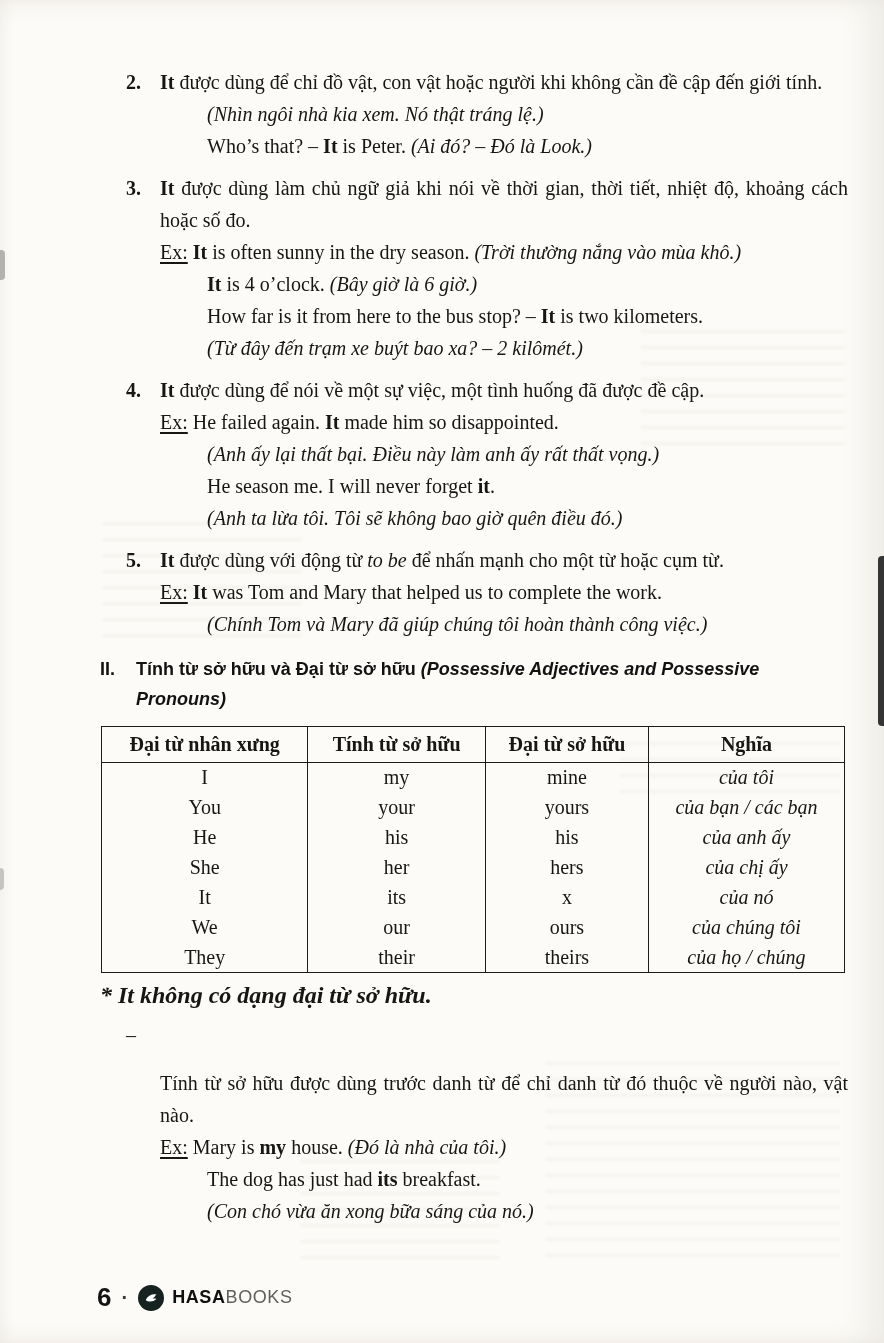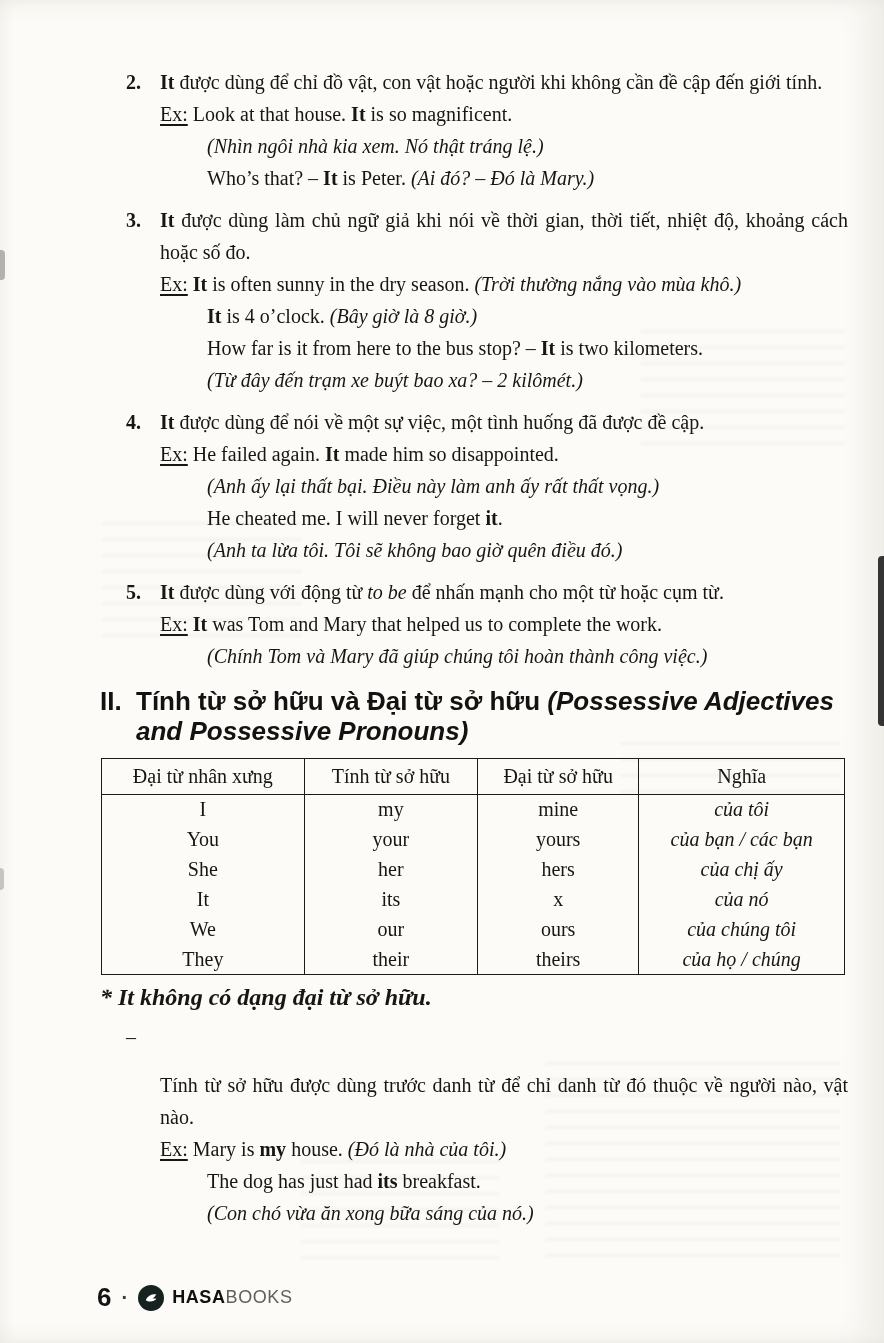--- a/index.html
+++ b/index.html
@@ -20,31 +20,31 @@
   .item { display:flex; margin:0 0 10px 26px; font-size:20px; line-height:32px; }
   .num  { width:34px; flex:none; font-weight:bold; }
   .ibody{ flex:1; min-width:0; }
   .head { text-align:justify; }
   .line.cont { padding-left:47px; }
   .exlabel { text-decoration:underline; text-underline-offset:3px; }
 
   
   .section-head { display:flex; margin:14px 0 12px 0;
     font-family:"Liberation Sans", sans-serif; font-weight:bold;
-    font-size:26px; line-height:30px; color:#121212; }
+    font-size:18px; line-height:30px; color:#121212; }
   .sec-num { width:36px; flex:none; }
   .sec-title { flex:1; }
 
   
   table.gram { border-collapse:collapse; width:744px; margin:0 0 6px 1px;
     font-size:20px; border:1.5px solid #1c1b19; }
   table.gram th, table.gram td {
     border-left:1.5px solid #1c1b19; border-right:1.5px solid #1c1b19;
     text-align:center; padding:0 4px; }
-  table.gram thead th { height:36px; font-weight:normal; border-bottom:1.5px solid #1c1b19;margin-top:22px; }
+  table.gram thead th { height:36px; font-weight:bold; border-bottom:1.5px solid #1c1b19;margin-top:22px; }
   table.gram tbody td { height:30px; }
   table.gram td.i { font-style:italic; }
 
   .note { margin:6px 0 8px 0; font-size:24px; line-height:32px; font-weight:bold; font-style:italic; }
 
   .bullet { display:flex; margin:4px 0 0 26px; font-size:20px; line-height:32px; }
   .dash { width:34px; flex:none; }
   .bbody { flex:1; min-width:0; }
   .btext { text-align:justify;margin-top:48px; }
 
@@ -73,42 +73,41 @@
 
 <div class="page">
 
   <div class="content">
 
     <div id="items">
         <div class="item">
           <div class="num">2.</div>
           <div class="ibody">
             <div class="head"><span class="b">It</span><span> được dùng để chỉ đồ vật, con vật hoặc người khi không cần đề cập đến giới tính.</span></div>
-            <div class="line"><span class="exlabel">Ex:</span> <span>Look at that house. </span><span class="b">It</span><span> is so magnificent.</span></div>
             <div class="line cont"><span class="i">(Nhìn ngôi nhà kia xem. Nó thật tráng lệ.)</span></div>
-            <div class="line cont"><span>Who’s that? – </span><span class="b">It</span><span> is Peter. </span><span class="i">(Ai đó? – Đó là Mary.)</span></div>
+            <div class="line cont"><span>Who’s that? – </span><span class="b">It</span><span> is Peter. </span><span class="i">(Ai đó? – Đó là Look.)</span></div>
           </div>
         </div>
         <div class="item">
           <div class="num">3.</div>
           <div class="ibody">
             <div class="head"><span class="b">It</span><span> được dùng làm chủ ngữ giả khi nói về thời gian, thời tiết, nhiệt độ, khoảng cách hoặc số đo.</span></div>
             <div class="line"><span class="exlabel">Ex:</span> <span class="b">It</span><span> is often sunny in the dry season. </span><span class="i">(Trời thường nắng vào mùa khô.)</span></div>
-            <div class="line cont"><span class="b">It</span><span> is 4 o’clock. </span><span class="i">(Bây giờ là 8 giờ.)</span></div>
+            <div class="line cont"><span class="b">It</span><span> is 4 o’clock. </span><span class="i">(Bây giờ là 6 giờ.)</span></div>
             <div class="line cont"><span>How far is it from here to the bus stop? – </span><span class="b">It</span><span> is two kilometers.</span></div>
             <div class="line cont"><span class="i">(Từ đây đến trạm xe buýt bao xa? – 2 kilômét.)</span></div>
           </div>
         </div>
         <div class="item">
           <div class="num">4.</div>
           <div class="ibody">
             <div class="head"><span class="b">It</span><span> được dùng để nói về một sự việc, một tình huống đã được đề cập.</span></div>
             <div class="line"><span class="exlabel">Ex:</span> <span>He failed again. </span><span class="b">It</span><span> made him so disappointed.</span></div>
             <div class="line cont"><span class="i">(Anh ấy lại thất bại. Điều này làm anh ấy rất thất vọng.)</span></div>
-            <div class="line cont"><span>He cheated me. I will never forget </span><span class="b">it</span><span>.</span></div>
+            <div class="line cont"><span>He season me. I will never forget </span><span class="b">it</span><span>.</span></div>
             <div class="line cont"><span class="i">(Anh ta lừa tôi. Tôi sẽ không bao giờ quên điều đó.)</span></div>
           </div>
         </div>
         <div class="item">
           <div class="num">5.</div>
           <div class="ibody">
             <div class="head"><span class="b">It</span><span> được dùng với động từ </span><span class="i">to be</span><span> để nhấn mạnh cho một từ hoặc cụm từ.</span></div>
             <div class="line"><span class="exlabel">Ex:</span> <span class="b">It</span><span> was Tom and Mary that helped us to complete the work.</span></div>
             <div class="line cont"><span class="i">(Chính Tom và Mary đã giúp chúng tôi hoàn thành công việc.)</span></div>
           </div>
@@ -134,20 +133,26 @@
             <td>I</td>
             <td>my</td>
             <td>mine</td>
             <td class="i">của tôi</td>
           </tr>
           <tr>
             <td>You</td>
             <td>your</td>
             <td>yours</td>
             <td class="i">của bạn / các bạn</td>
+          </tr>
+          <tr>
+            <td>He</td>
+            <td>his</td>
+            <td>his</td>
+            <td class="i">của anh ấy</td>
           </tr>
           <tr>
             <td>She</td>
             <td>her</td>
             <td>hers</td>
             <td class="i">của chị ấy</td>
           </tr>
           <tr>
             <td>It</td>
             <td>its</td>

